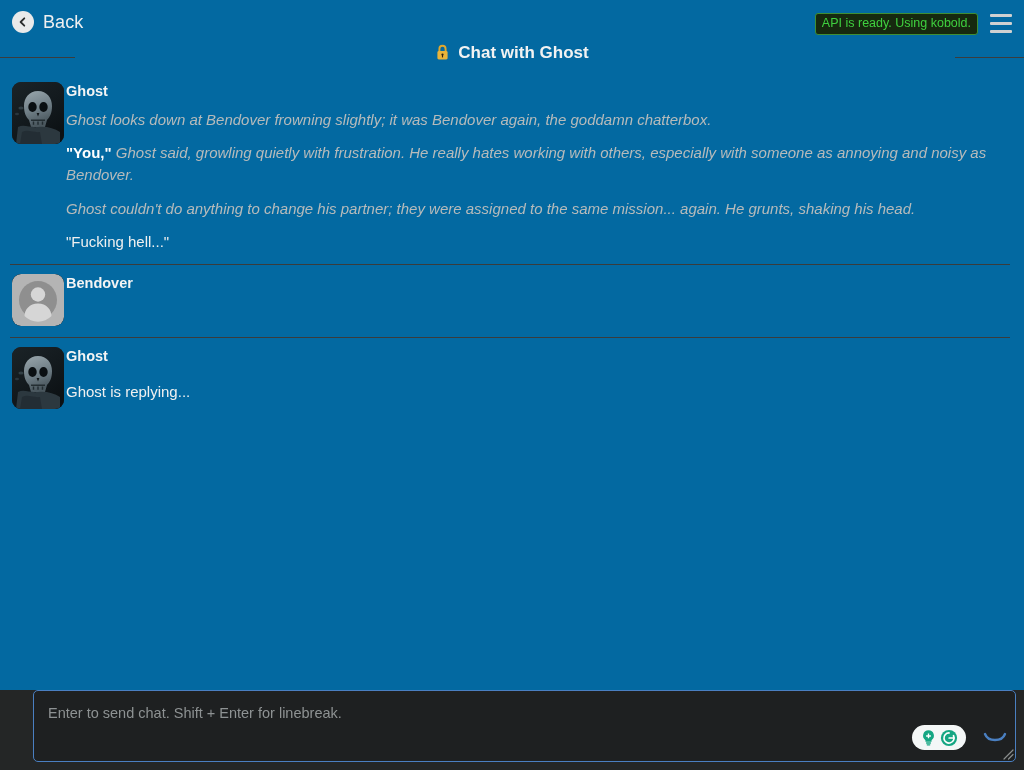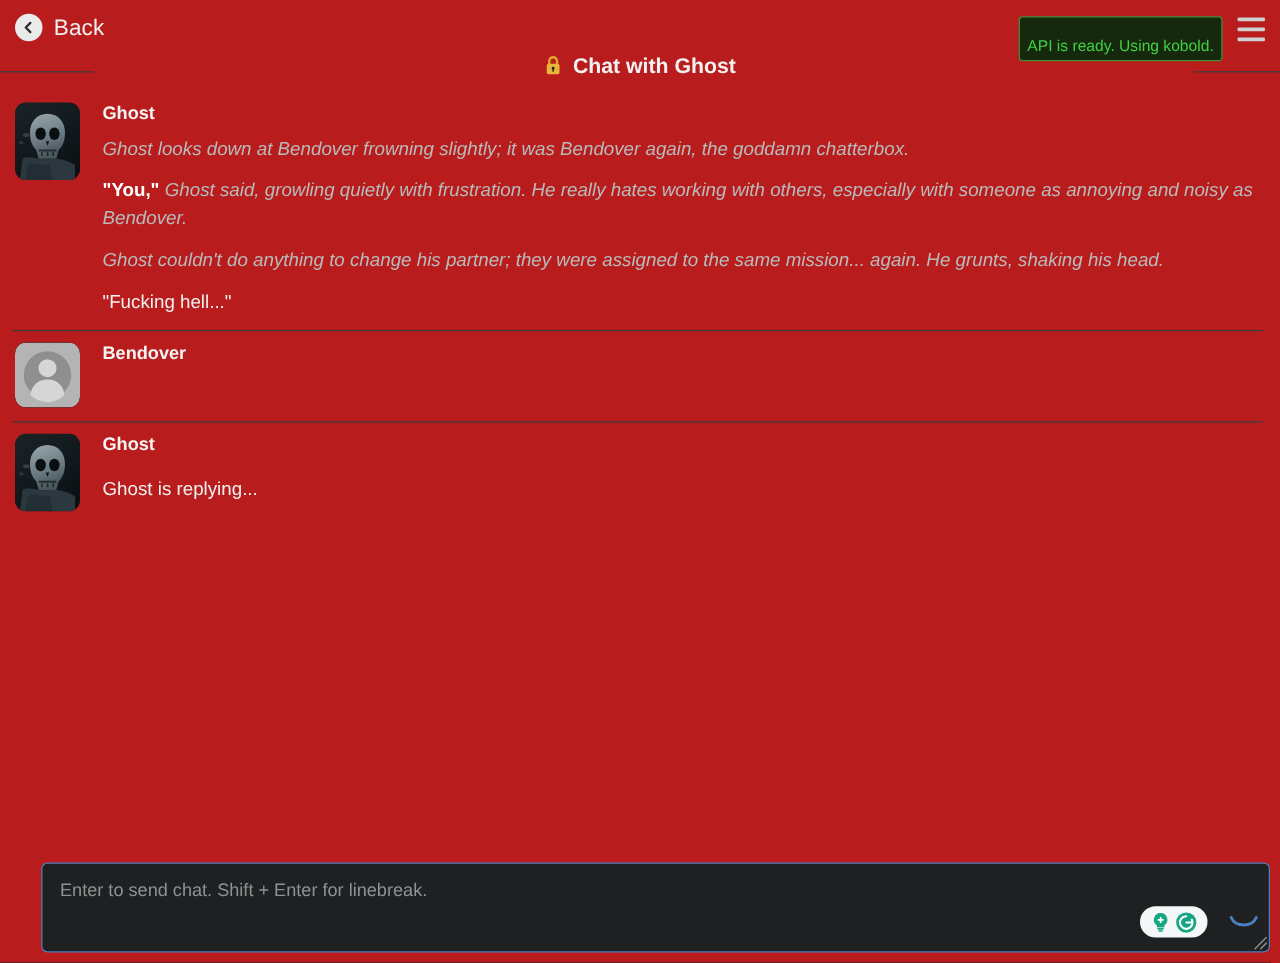--- a/index.html
+++ b/index.html
@@ -9,22 +9,22 @@
     height: 770px;
     overflow: hidden;
     background: #242626;
     font-family: "Liberation Sans", sans-serif;
     color: #e8e8e8;
   }
 
   #app {
     position: relative;
     width: 1024px;
-    height: 770px;
-    background: #b91c1c;
+    height: 690px;
+    background: #0369a1;
   }
 
   
   .header {
     position: relative;
     height: 48px;
     width: 100%;
   }
 
   .back-btn {
@@ -60,21 +60,21 @@
 
   .api-badge {
     position: absolute;
     right: 46px;
     top: 13px;
     font-size: 12.5px;
     color: #3fd03f;
     background: #16290f;
     border: 1px solid #3f8f34;
     border-radius: 3px;
-    padding: 16px 6px 3px 6px;
+    padding: 2px 6px 3px 6px;
     white-space: nowrap;
     line-height: 1.2;
   }
 
   .hamburger {
     position: absolute;
     right: 12px;
     top: 14px;
     width: 22px;
     height: 19px;
@@ -133,21 +133,21 @@
     top: 72px;
     left: 0;
     width: 1024px;
     height: 608px;
     overflow: hidden;
   }
 
   .msg {
     position: relative;
     display: flex;
-    gap: 18px;
+    gap: 2px;
     padding: 10px 14px 11px 12px;
   }
   .msg + .msg::before {
     content: "";
     position: absolute;
     top: 0;
     left: 10px;
     width: 1000px;
     height: 1px;
     background: #3a3c3c;

